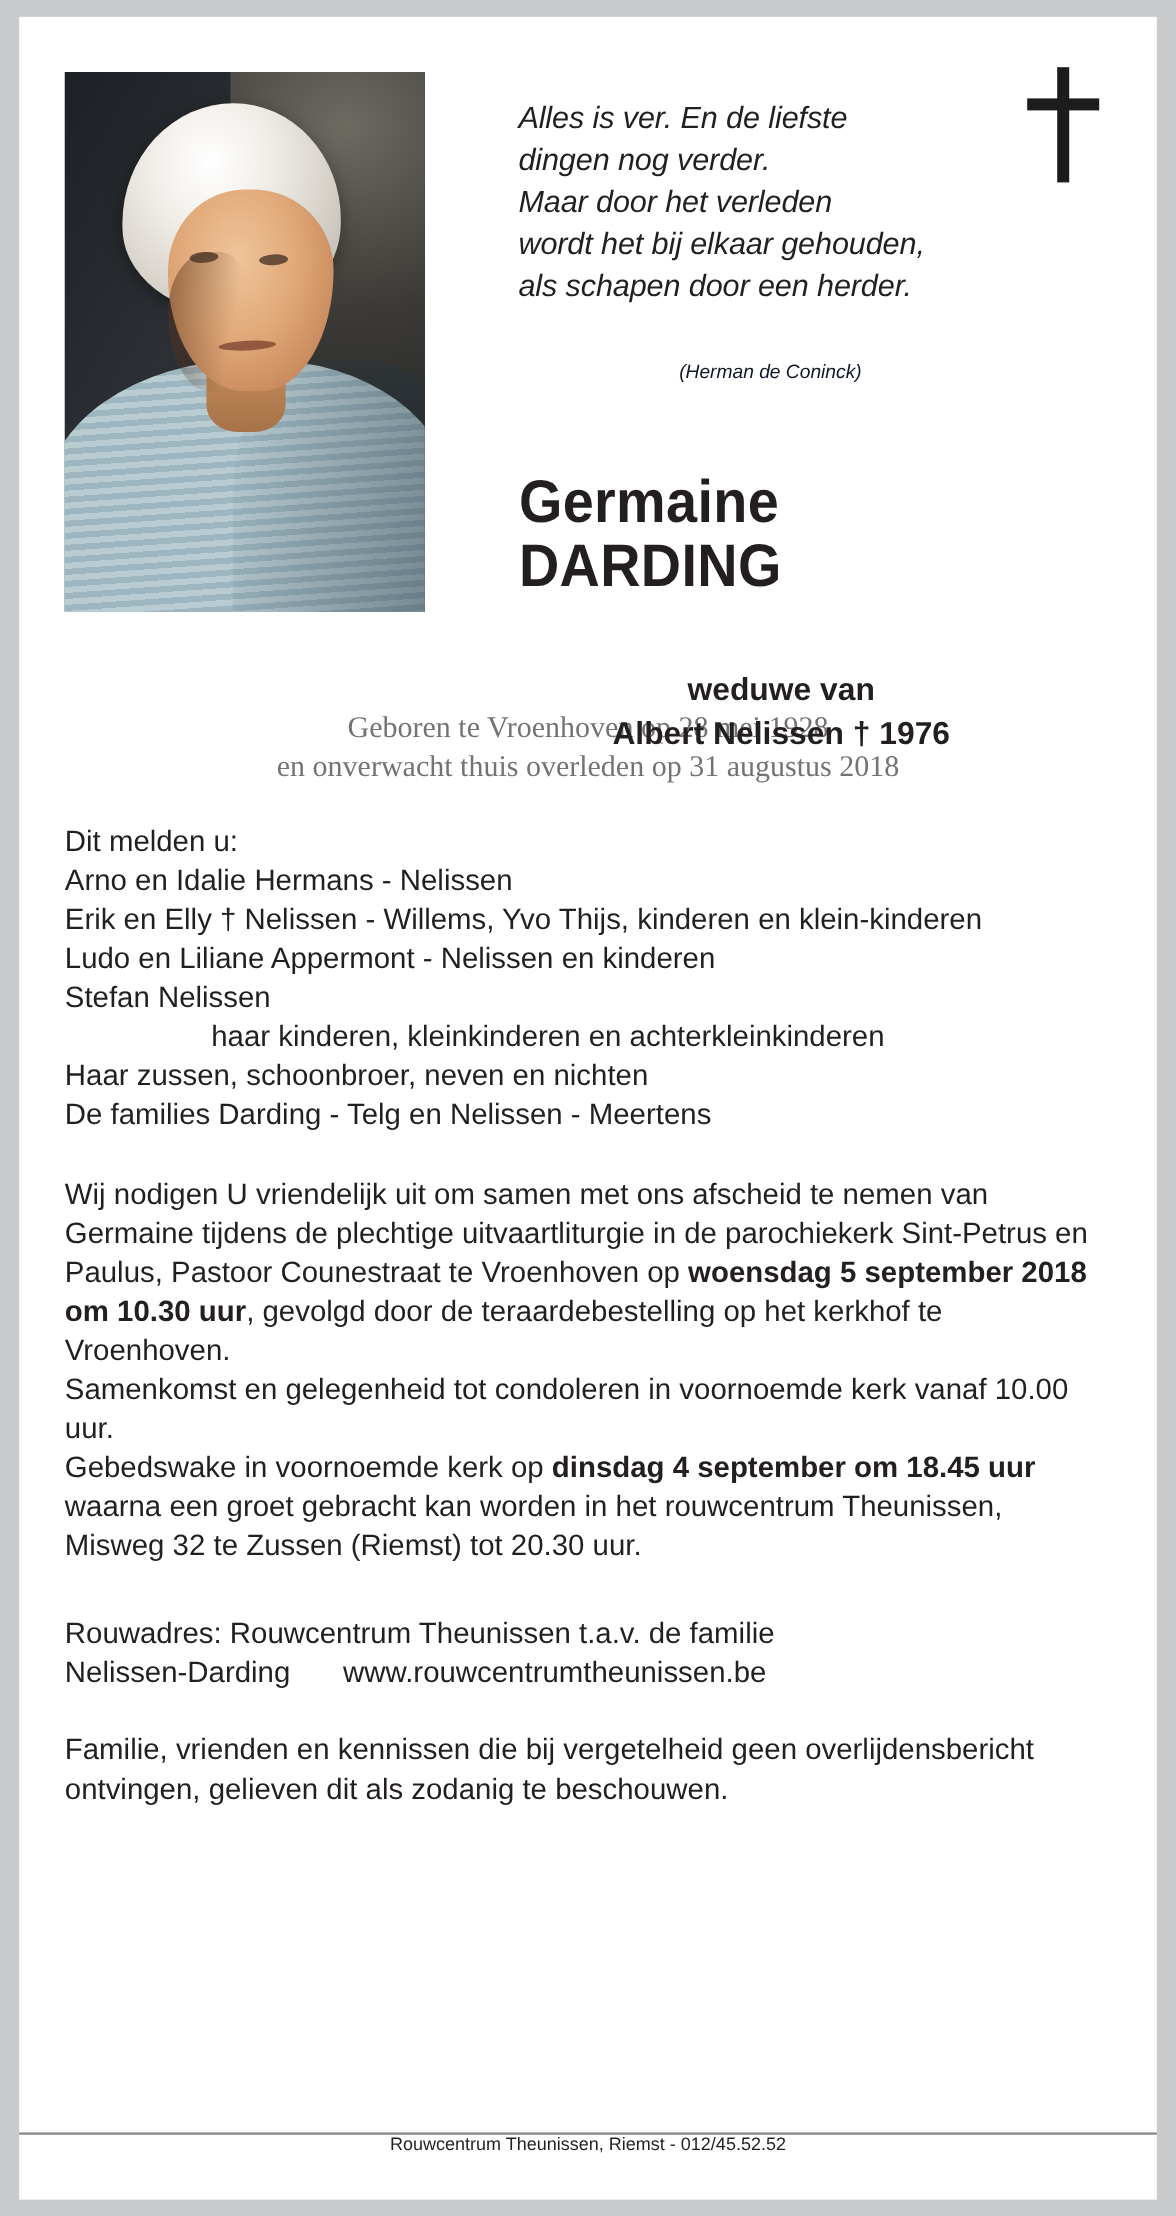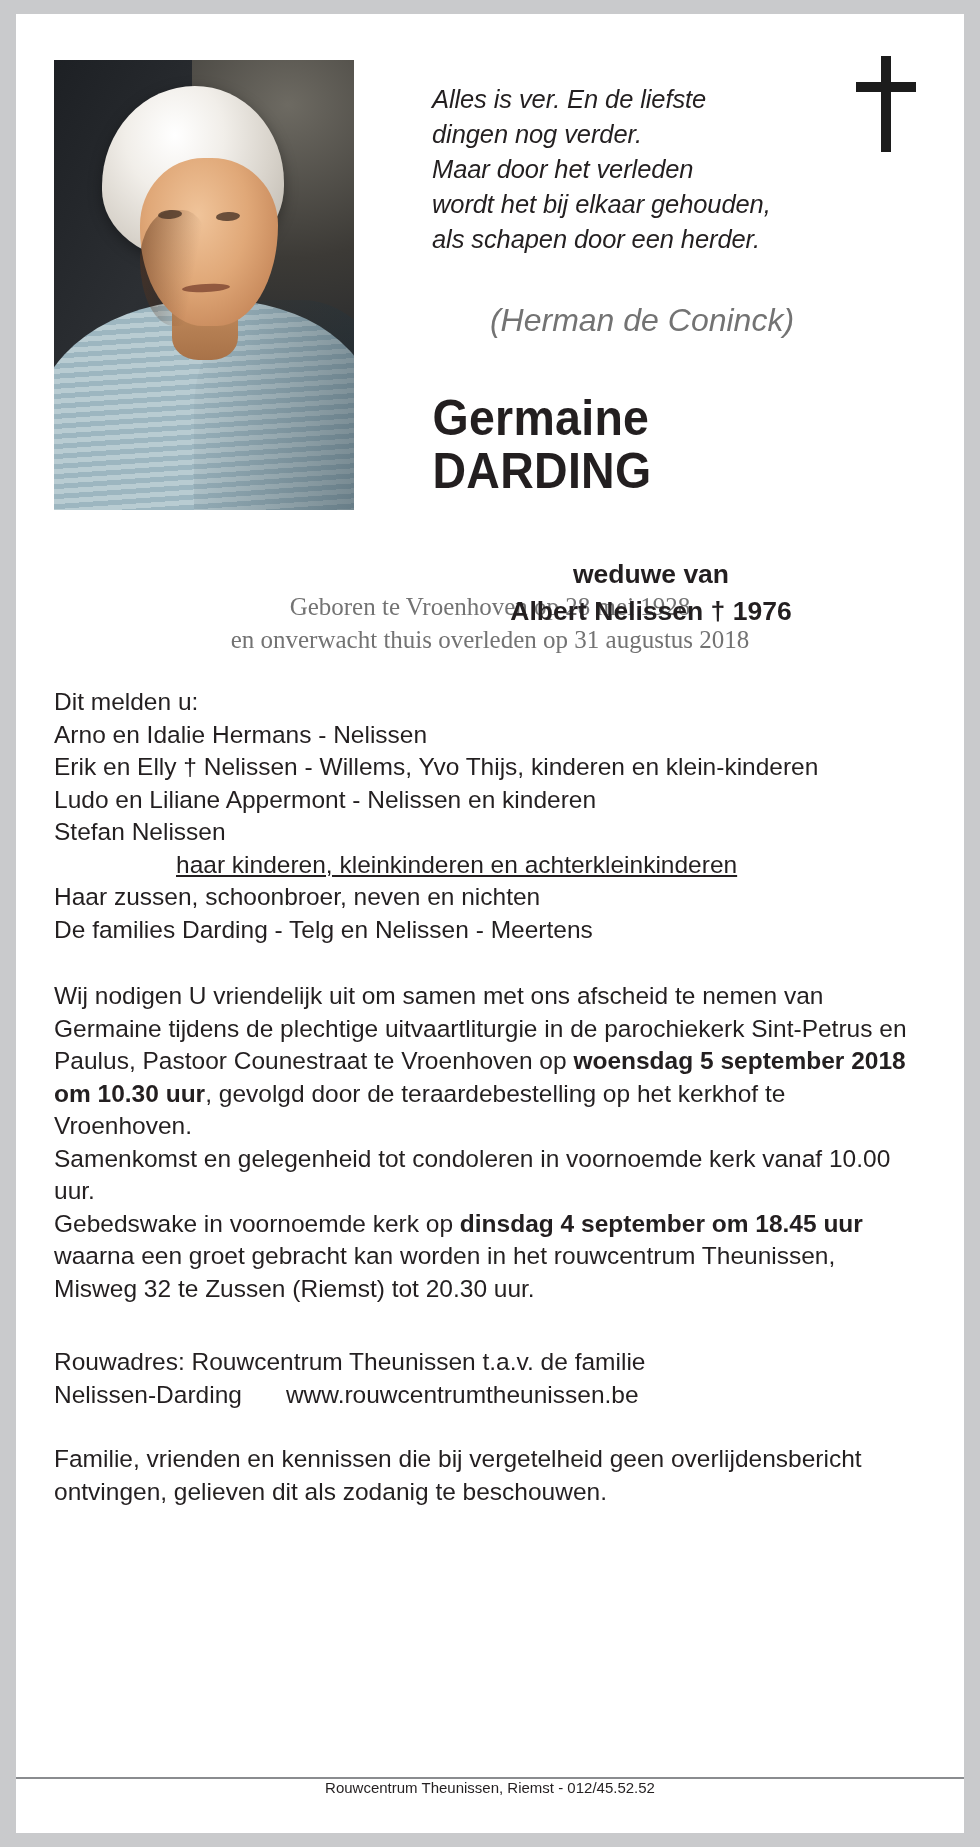--- a/index.html
+++ b/index.html
@@ -157,22 +157,22 @@
     letter-spacing: -0.1px;
   }
 
   .attribution {
     position: absolute;
     left: 416px;
     top: 288px;
     width: 420px;
     text-align: center;
     font-style: italic;
-    font-size: 32px;
-    color: #737373;
+    font-size: 16px;
+    color: #0f172a;
   }
 
   .name-block {
     position: absolute;
     left: 400px;
     top: 378px;
     width: 470px;
   }
   .name-first, .name-last {
     font-family: "Liberation Sans Narrow", "Liberation Sans", sans-serif;
@@ -211,21 +211,21 @@
   .body-text {
     padding: 0 40px 0 38px;
     font-size: 24.5px;
     line-height: 32.5px;
     color: #231f20;
     flex: 1;
   }
 
   .announce { margin-top: 30px; }
   .announce .line { white-space: pre-wrap; }
-  .announce .indent { padding-left: 122px; text-decoration: underline; }
+  .announce .indent { padding-left: 122px; }
 
   .service { margin-top: 34px; }
   .service p { margin: 0; }
 
   .mourn-address { margin-top: 41px; }
   .url-gap { display: inline-block; width: 44px; }
 
   .closing { margin-top: 32px; }
 
   b, strong { font-weight: bold; }

